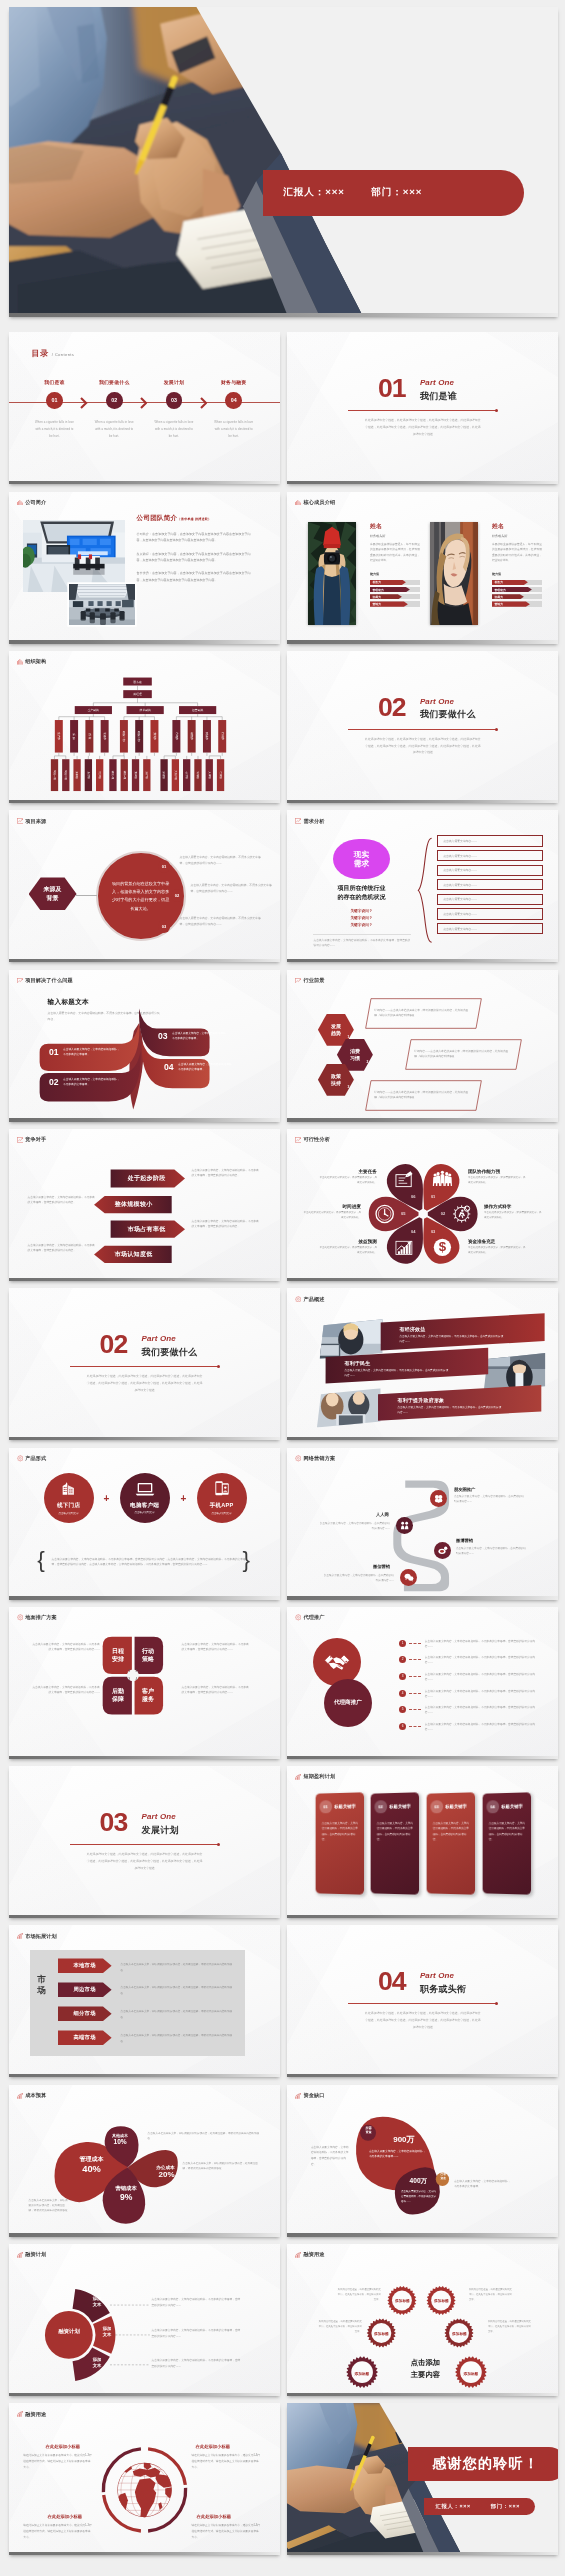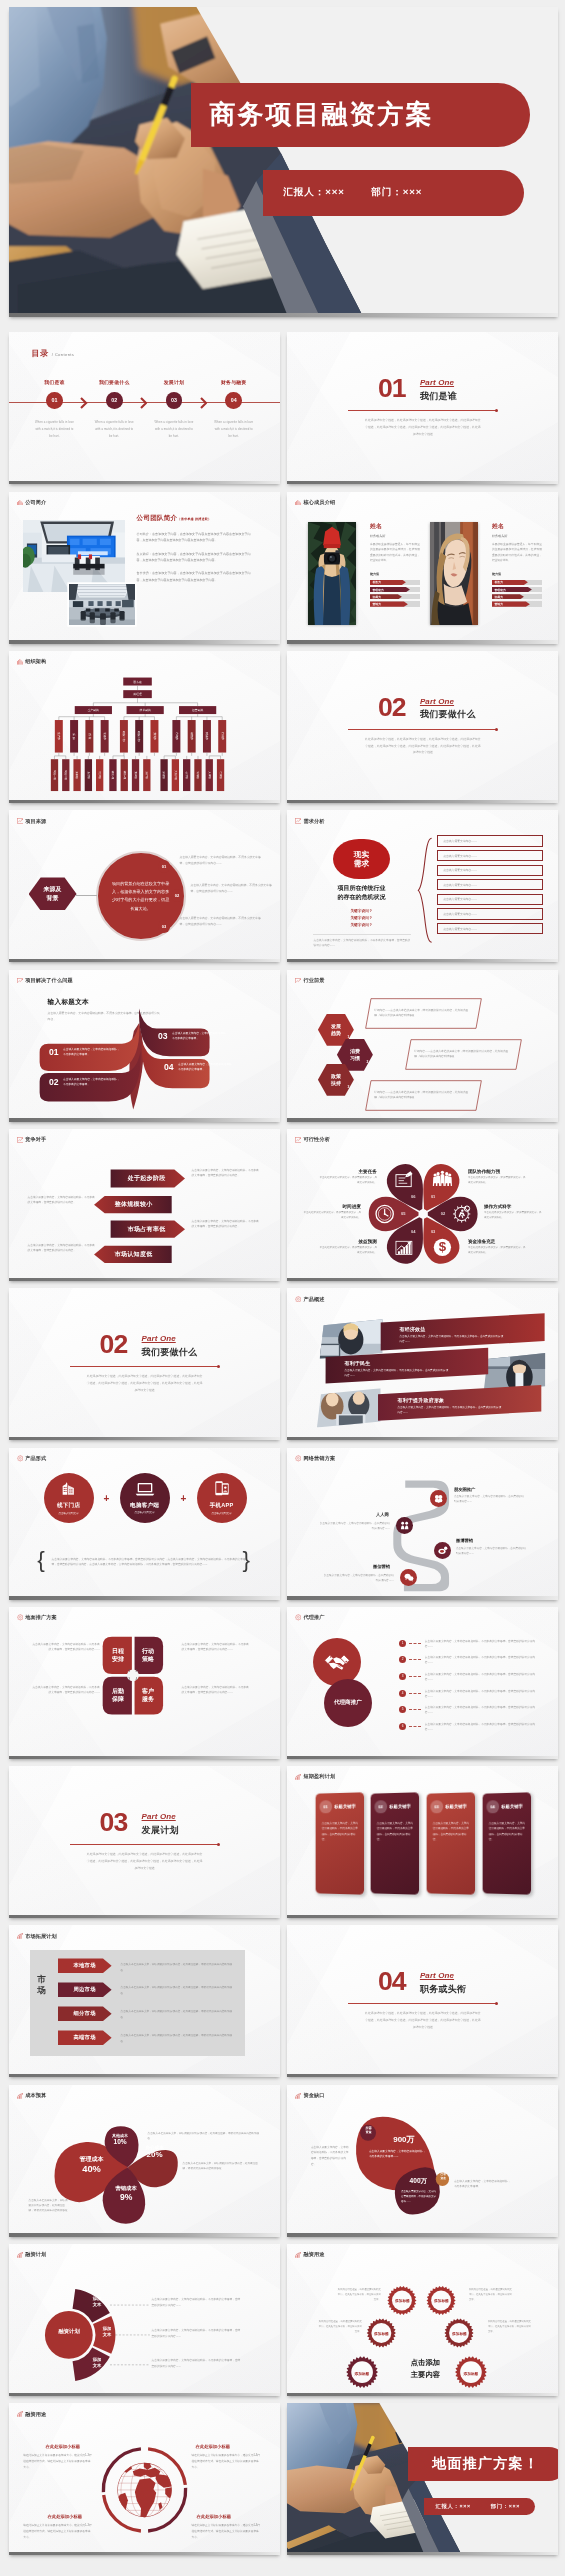--- a/index.html
+++ b/index.html
@@ -36,21 +36,21 @@
 .cv-sub{position:absolute;left:254px;top:163px;height:46px;width:261px;border-radius:0 24px 24px 0;
   background:#a6322f;display:flex;align-items:center;gap:26.6px;padding-left:20.6px;
   color:#fff;font-size:9.6px;font-weight:bold;letter-spacing:0.9px;white-space:nowrap;}
 
 
 .sec{position:absolute;left:0;top:0;width:100%;height:100%;}
 .sec-wrap{position:absolute;left:91px;top:45px;}
 .sec-num{font-size:26.6px;font-weight:bold;color:#a6322f;line-height:.88;letter-spacing:-1px;float:left;
   font-family:"Liberation Sans",sans-serif;}
 .sec-right{margin-left:42px;padding-top:0.7px;}
-.sec-part{font-size:8px;font-style:italic;font-weight:bold;color:#a6322f;letter-spacing:0.1px;text-decoration:underline;}
+.sec-part{font-size:8px;font-style:italic;font-weight:bold;color:#a6322f;letter-spacing:0.1px;}
 .sec-ttl{font-size:9px;font-weight:bold;color:#2e2e2e;margin-top:2.7px;letter-spacing:0.3px;}
 .sec-line{position:absolute;left:61px;top:78px;width:149px;height:0.8px;background:#b5413a;}
 .sec-line:after{content:"";position:absolute;right:-1.3px;top:-1.3px;width:3.3px;height:3.3px;border-radius:50%;background:#a6322f;}
 .sec-body{position:absolute;left:78px;width:116px;top:85px;font-size:2.9px;color:#9a9a9a;line-height:2.3;text-align:center;}
 
 
 .ct-hd{position:absolute;left:23px;top:16px;display:flex;align-items:baseline;gap:2.7px;}
 .ct-hd .cn{font-size:8px;font-weight:bold;color:#a6322f;letter-spacing:0.7px;}
 .ct-hd .en{font-size:4.3px;color:#8a8a8a;letter-spacing:0.3px;}
 .ct-rule{position:absolute;left:0;right:0;top:70px;height:0.7px;background:#b4524b;}
@@ -98,21 +98,21 @@
 .sr-cir{position:absolute;left:87px;top:41px;width:90px;height:90px;border-radius:50%;
   background:#a6322f;border:2px solid #ded2d1;display:flex;align-items:center;justify-content:center;}
 .sr-cir span{width:58px;color:#fff;font-size:4.1px;line-height:2.0;text-align:center;}
 .sr-conn{position:absolute;left:66px;top:85px;width:22.6px;height:0.7px;background:#b0b0b0;z-index:1;}
 .sr-num{position:absolute;width:12.6px;height:12.6px;border-radius:50%;background:#a6322f;color:#fff;font-size:4px;
   font-weight:bold;display:flex;align-items:center;justify-content:center;z-index:4;}
 .sr-tx{position:absolute;width:85px;font-size:2.8px;color:#969696;line-height:2.15;}
 
 
 .dm-cir{position:absolute;left:46px;top:29px;width:57px;height:40px;border-radius:50%/55%;
-  background:#b91c1c;display:flex;align-items:center;justify-content:center;text-align:center;
+  background:#d946ef;display:flex;align-items:center;justify-content:center;text-align:center;
   color:#fff;font-size:7.6px;font-weight:bold;line-height:1.3;}
 .dm-t{position:absolute;left:22.6px;top:74px;width:104px;text-align:center;
   font-size:6px;font-weight:bold;color:#222;line-height:1.5;}
 .dm-q{position:absolute;left:22.6px;top:98px;width:104px;text-align:center;
   font-size:3.7px;font-weight:bold;color:#a6322f;line-height:1.85;}
 .dm-n{position:absolute;left:26.6px;top:124px;width:98px;font-size:2.7px;color:#9a9a9a;line-height:2.0;
   border-top:0.7px solid #ddd;padding-top:2.7px;}
 .dm-br{position:absolute;left:130px;top:26.6px;width:16px;height:106px;}
 .dm-list{position:absolute;left:150px;top:25px;width:106px;}
 .dm-item{height:11.3px;border:0.7px solid #8d2b2c;margin-bottom:3.3px;display:flex;align-items:center;
@@ -324,21 +324,20 @@
                   <path d="M306 388 L398 372"></path>
     </g>
     </g>
             </g>
 
     <path d="M282 0 L826 0 L826 467 L533 467 L476 356 L409 220 Z" fill="#f1f1f1"></path>
     <path d="M409 220 L476 356 L533 467 L468 467 L372 262 Z" fill="#3d485e"></path>
     <path d="M372 262 L468 467 L420 467 L352 300 Z" fill="#6f7480"></path>
    </svg>
   </div>
-  <div class="cv-title">商务项目融资方案</div>
   <div class="cv-sub">
     <span>汇报人：×××</span>
     <span>部门：×××</span>
   </div>
   <div class="bar"></div>
  </div>
 </div>
 
 <div class="row">
  <div class="slide">
@@ -1667,21 +1666,21 @@
     <path d="M179 124 Q206 154 205 180 Q203 208 176 209 Q144 208 141 174 Q140 146 179 124 Z" fill="#6d2030"></path>
    </svg>
    <div style="position:absolute;left:60px;top:70px;width:46px;text-align:center;color:#fff;z-index:3">
      <div style="font-size:6px;font-weight:bold">管理成本</div>
      <div style="font-size:9.3px;font-weight:bold;margin-top:0.7px">40%</div>
           </div>
    <div style="position:absolute;left:94px;top:48px;width:35px;text-align:center;color:#fff;z-index:3">
      <div style="font-size:4px;font-weight:bold">其他成本</div>
      <div style="font-size:6.6px;font-weight:bold;margin-top:0.7px">10%</div>
           </div>
-   <div style="position:absolute;left:126px;top:60px;width:40px;text-align:center;color:#fff;z-index:3">
+   <div style="position:absolute;left:126px;top:80px;width:40px;text-align:right;color:#fff;z-index:3">
      <div style="font-size:4.6px;font-weight:bold">办公成本</div>
      <div style="font-size:8px;font-weight:bold;margin-top:0.7px">20%</div>
           </div>
    <div style="position:absolute;left:96px;top:100px;width:43px;text-align:center;color:#fff;z-index:3">
      <div style="font-size:5.3px;font-weight:bold">营销成本</div>
      <div style="font-size:8.6px;font-weight:bold;margin-top:0.7px">9%</div>
           </div>
    <div class="cs-note" style="left:20px;top:113px;width:41px">点击输入本栏的具体文字，简练扼要的说明分项内容，此为概念图解，请根据您的具体内容酌情修改</div>
    <div class="cs-note" style="left:139px;top:46px;width:112px">点击输入本栏的具体文字，简练扼要的说明分项内容，此为概念图解，请根据您的具体内容酌情修改</div>
    <div class="cs-note" style="left:174px;top:76px;width:77px">点击输入本栏的具体文字，简练扼要的说明分项内容，此为概念图解，请根据您的具体内容酌情修改</div>
@@ -1983,21 +1982,21 @@
                 <path d="M143 177 L197 168"></path>
       <path d="M146 184 L200 175"></path>
                 <path d="M150 191 L203 182"></path>
      </g>
     </g>
     <path d="M139 0 L408 0 L408 229 L263 229 L235 175 L202 108 Z" fill="#f1f1f1"></path>
     <path d="M202 108 L235 175 L263 229 L231 229 L183 129 Z" fill="#3d485e"></path>
     <path d="M183 129 L231 229 L207 229 L173 147 Z" fill="#6f7480"></path>
    </svg>
   </div>
-  <div class="tk-title">地面推广方案！</div>
+  <div class="tk-title">感谢您的聆听！</div>
   <div class="tk-sub">
     <span>汇报人：×××</span>
     <span>部门：×××</span>
   </div>
   <div class="bar"></div>
  </div>
 </div>
 
 </div>
 

